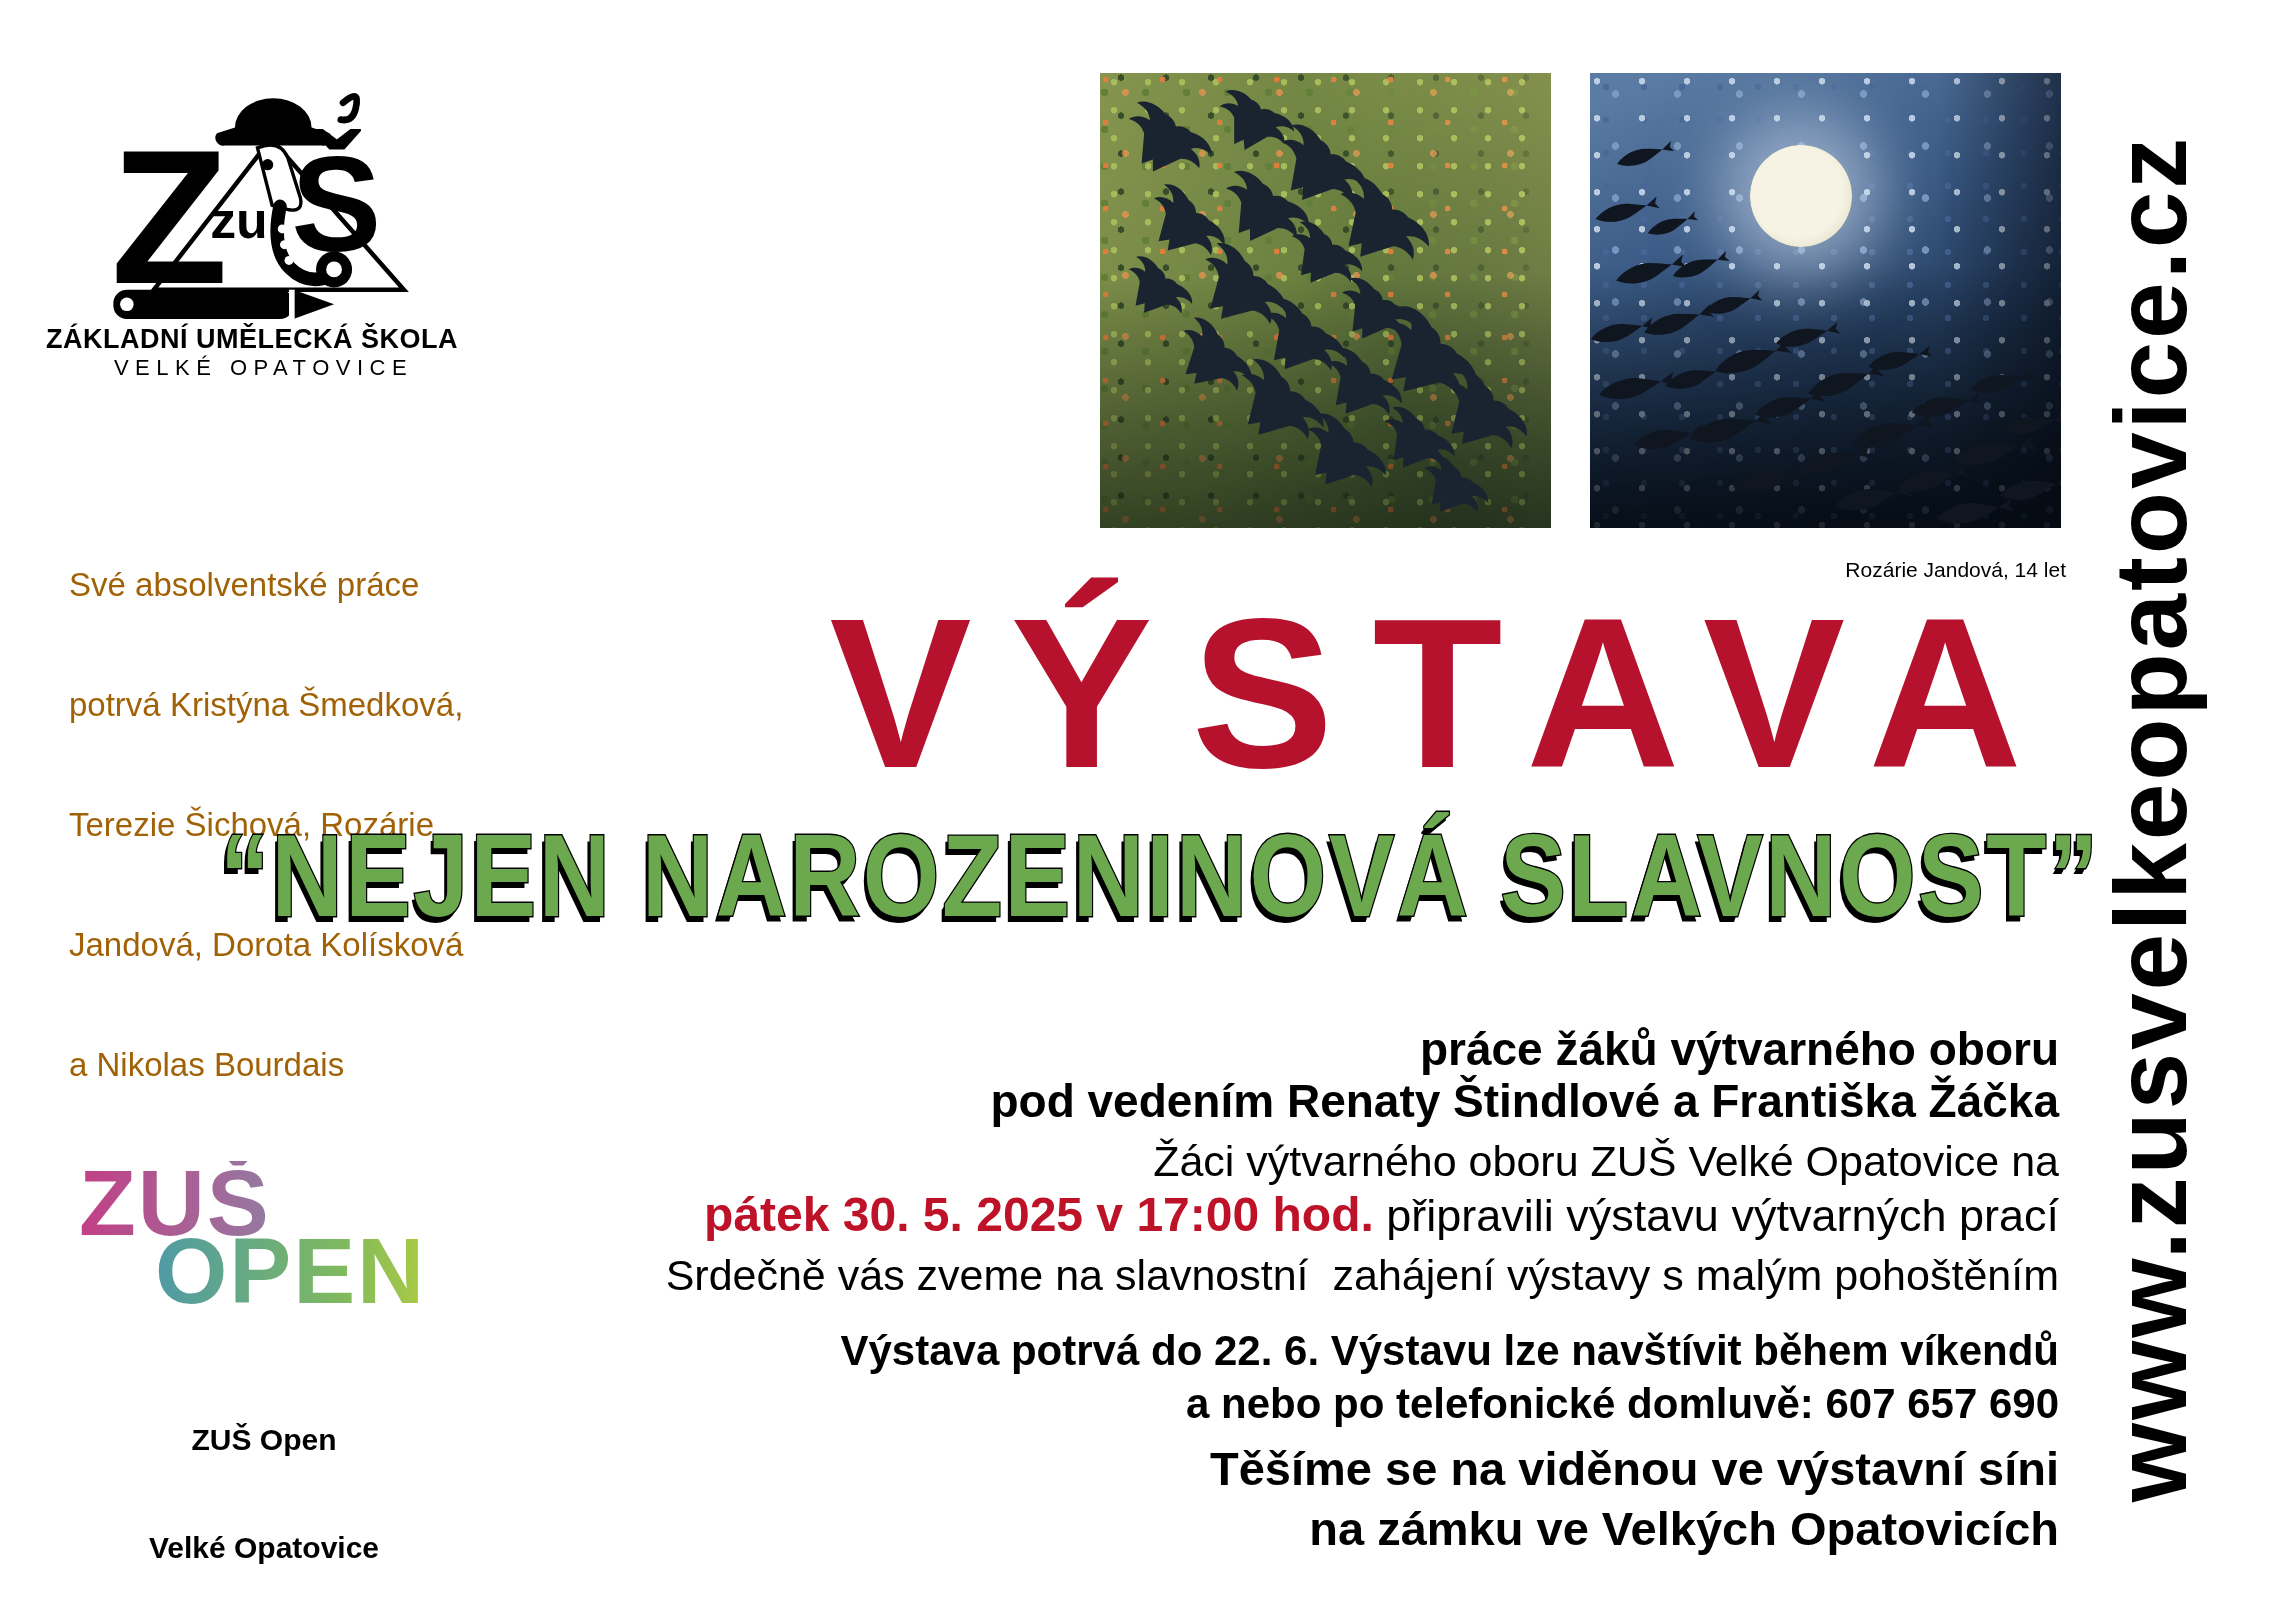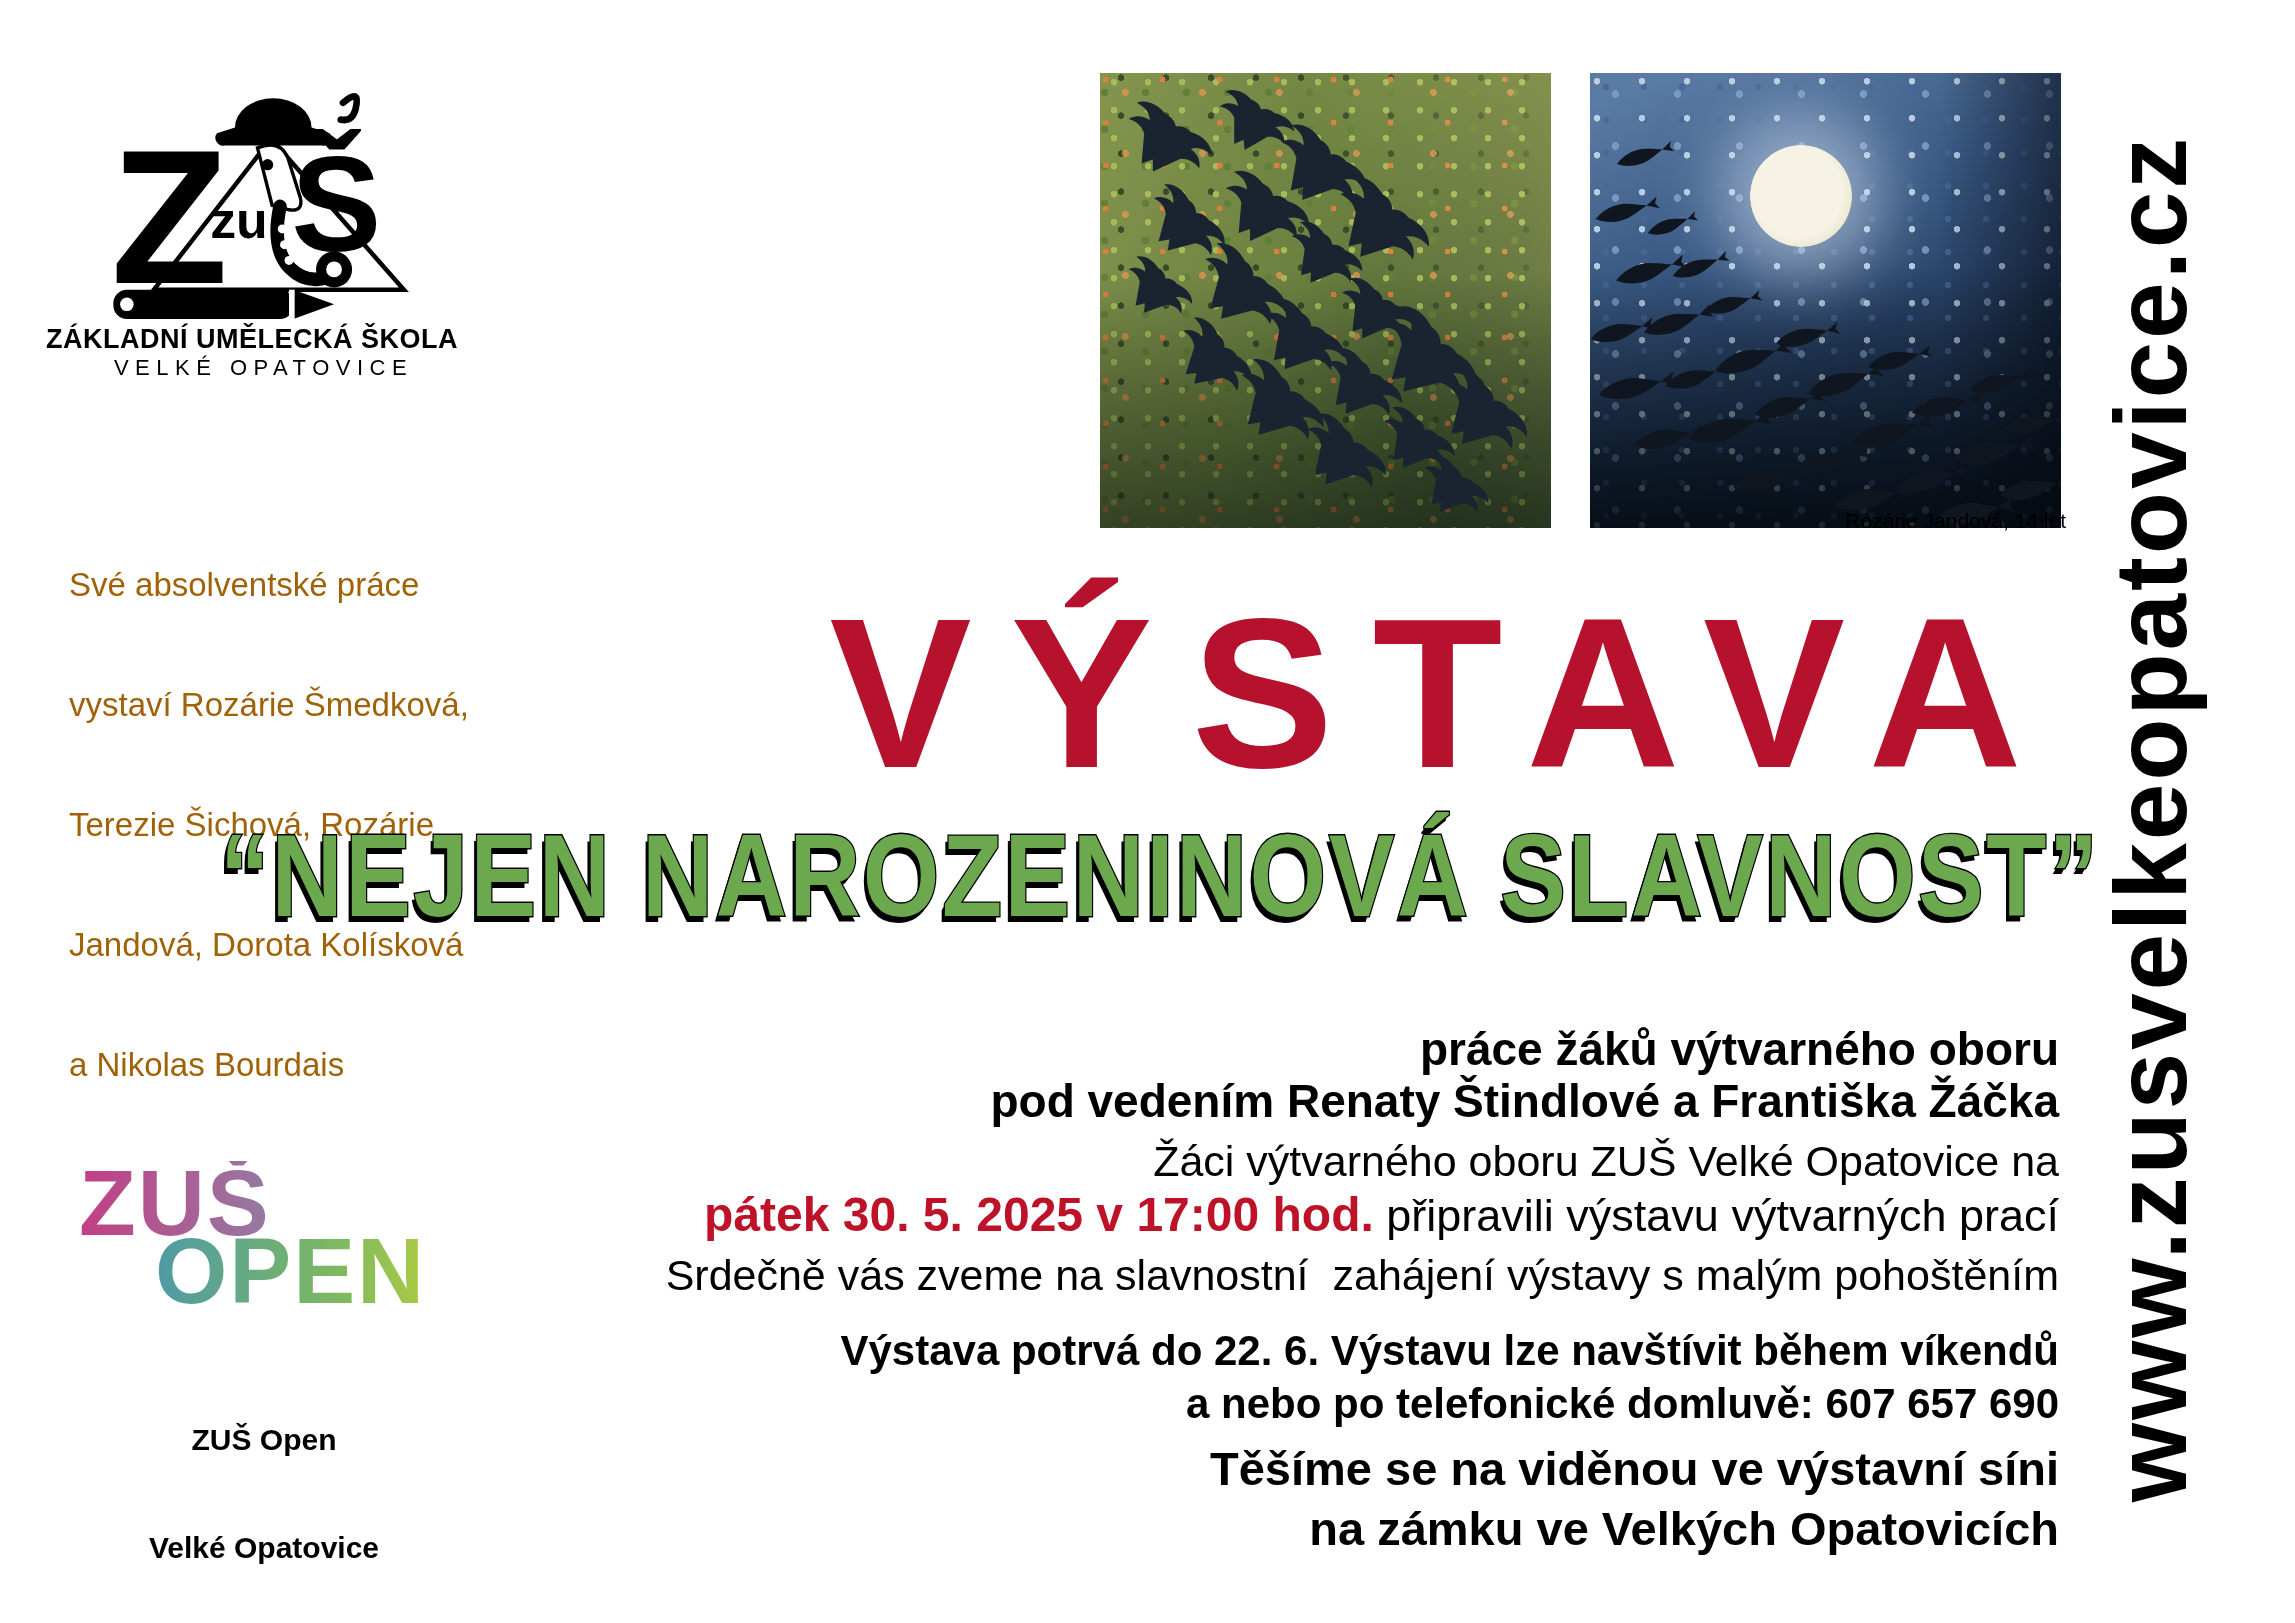--- a/index.html
+++ b/index.html
@@ -46,21 +46,21 @@
       radial-gradient(circle 5.6px at 16px 14px, rgba(72,102,152,0.85) 55%, rgba(0,0,0,0) 61%),
       linear-gradient(160deg,#5a7ba3 5%,#3a5a85 35%,#243d5e 62%,#16263c 88%);
     background-size:
       100% 100%, 100% 100%,
       45px 37px, 62px 52px, 38px 33px, 100% 100%;
   }
   .moon{position:absolute;left:160px;top:72px;width:102px;height:102px;border-radius:50%;
     background:radial-gradient(circle at 46% 46%, #f7f3e4 0 58%, #e9e6d2 74%, rgba(233,230,210,0.25) 90%, rgba(0,0,0,0) 100%);
     box-shadow:0 0 65px 32px rgba(215,228,245,0.55);}
   .birds,.fishes{position:absolute;left:0;top:0;width:100%;height:100%;}
-  .caption{position:absolute;right:229px;top:509px;font-size:21px;font-weight:400;white-space:pre;}
+  .caption{position:absolute;right:229px;top:558px;font-size:21px;font-weight:400;white-space:pre;}
   
   .title{position:absolute;right:234px;top:587px;font-size:213px;line-height:1;
     font-weight:700;color:#b6122e;letter-spacing:39px;white-space:pre;}
   .subtitle{position:absolute;left:46px;top:809px;width:2110px;text-align:center;white-space:pre;}
   .subtitle-text{display:inline-block;transform:scaleX(0.85);transform-origin:center;
     font-size:116px;line-height:1;font-weight:700;letter-spacing:2.8px;color:#6ca84e;
     -webkit-text-stroke:2.8px #000;paint-order:stroke fill;
     text-shadow:-3.7px 5.6px 0 #000;}
   
   .r{position:absolute;right:236px;text-align:right;white-space:pre;color:#000;}
@@ -113,21 +113,21 @@
         <rect x="166" y="196" width="5" height="26" fill="#fff"></rect>
         <circle cx="22" cy="209" r="6" fill="#fff"></circle>
       </g>
     </svg>
   </div>
   <div class="school-name1">ZÁKLADNÍ UMĚLECKÁ ŠKOLA</div>
   <div class="school-name2">VELKÉ OPATOVICE</div>
 
   <div class="intro">
     <div>Své absolventské práce</div>
-    <div>vystaví Rozárie Šmedková,</div>
+    <div>potrvá Kristýna Šmedková,</div>
     <div>Terezie Šichová, Rozárie</div>
     <div>Jandová, Dorota Kolísková</div>
     <div>a Nikolas Bourdais</div>
   </div>
 
   <div class="painting painting-left">
     <svg class="birds" viewBox="0 0 975 983">
       <defs>
         <path id="bird" fill="#1a2430" d="M0,-28 C-6,-34 -14,-36 -22,-34 C-40,-40 -58,-36 -66,-24 C-52,-26 -42,-22 -36,-14 C-48,-14 -58,-8 -62,2 C-50,-2 -40,0 -32,6 L-10,44 L0,30 L10,44 L32,6 C40,0 50,-2 62,2 C58,-8 48,-14 36,-14 C42,-22 52,-26 66,-24 C58,-36 40,-40 22,-34 C14,-36 6,-34 0,-28 Z"></path>
       </defs>

